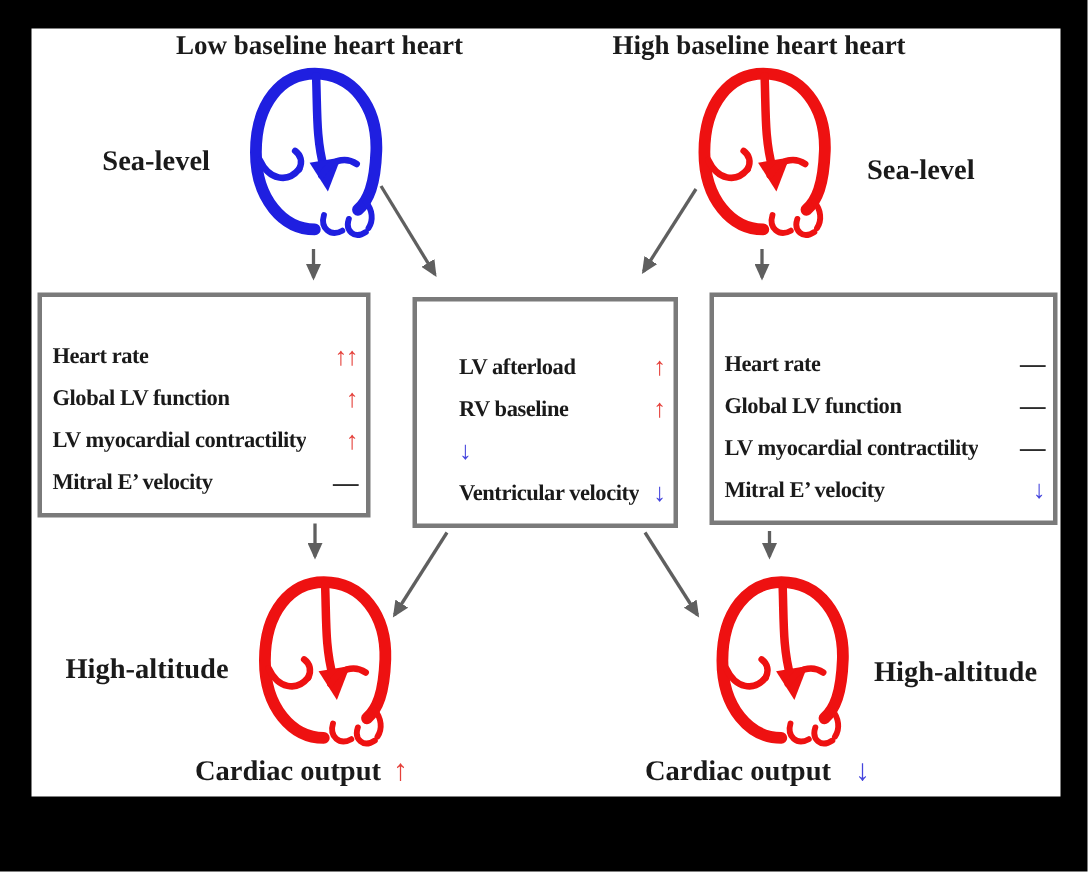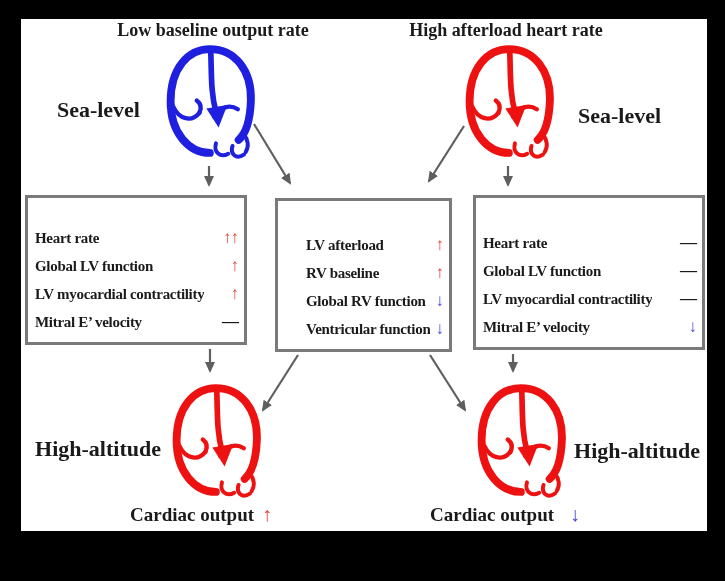--- a/index.html
+++ b/index.html
@@ -11,21 +11,21 @@
   }
   .canvas {
     position: absolute; left: 21px; top: 19px; width: 686px; height: 512px;
     background: var(--canvas_bg, #fff);
   }
   .title {
     position: absolute; font-size: 18px; color: var(--text, #1a1a1a);
     text-align: center; white-space: nowrap;
   }
   .side-label {
-    position: absolute; font-size: 22px; color: var(--text, #1a1a1a);
+    position: absolute; font-size: 19px; color: var(--text, #1a1a1a);
     white-space: nowrap;
   }
   .box {
     position: absolute; box-sizing: border-box;
     border: 3px solid var(--box_border, #7a7a7a);
     background: var(--canvas_bg, #fff);
     display: flex; flex-direction: column; justify-content: flex-end;
     padding: 13px 6px 6px 7px;
   }
   .box .row {
@@ -69,22 +69,22 @@
         <path stroke-width="4.5" d="M63,116 C 60,126 68,133 77,128"></path>
         <path stroke-width="4.5" d="M82,119 C 79,128 86,135 95,129"></path>
         <path stroke-width="4.5" d="M95,106 C 100,112 101,120 97,126"></path>
       </g>
     </symbol>
   </defs>
 </svg>
 
 <div class="canvas"></div>
 
-<div class="title" style="left:63px; top:20px; width:300px;">Low baseline output rate</div>
-<div class="title" style="left:356px; top:20px; width:300px;">High afterload heart rate</div>
+<div class="title" style="left:63px; top:20px; width:300px;">Low baseline heart heart</div>
+<div class="title" style="left:356px; top:20px; width:300px;">High baseline heart heart</div>
 
 <div class="side-label" style="left:36px; top:97px; width:104px; text-align:right;">Sea-level</div>
 <div class="side-label" style="left:578px; top:103px; width:104px; text-align:left;">Sea-level</div>
 
 <svg class="heart heart-blue" style="left:161px; top:37px;" width="96" height="128" viewBox="0 0 110 135">
     <use href="#heartShape"></use>
   </svg>
 <svg class="heart heart-red" style="left:460px; top:37px;" width="96" height="128" viewBox="0 0 110 135">
     <use href="#heartShape"></use>
   </svg>
@@ -117,25 +117,24 @@
 <div class="box" style="left:275px; top:198px; width:177px; height:154px;padding-left:28px;">
   <div class="row">
     <span class="lbl">LV afterload</span>
     <span class="sym" style="color: rgb(229, 64, 58);">↑</span>
   </div>
   <div class="row">
     <span class="lbl">RV baseline</span>
     <span class="sym" style="color: rgb(229, 64, 58);">↑</span>
   </div>
   <div class="row">
-    <span class="lbl">Global RV function</span>
     <span class="sym" style="color: rgb(69, 69, 221);">↓</span>
   </div>
   <div class="row">
-    <span class="lbl">Ventricular function</span>
+    <span class="lbl">Ventricular velocity</span>
     <span class="sym" style="color: rgb(69, 69, 221);">↓</span>
   </div>
 </div>
 
 <div class="box" style="left:473px; top:195px; width:232px; height:155px;">
   <div class="row">
     <span class="lbl">Heart rate</span>
     <span class="sym" style="color: rgb(26, 26, 26);">—</span>
   </div>
   <div class="row">

